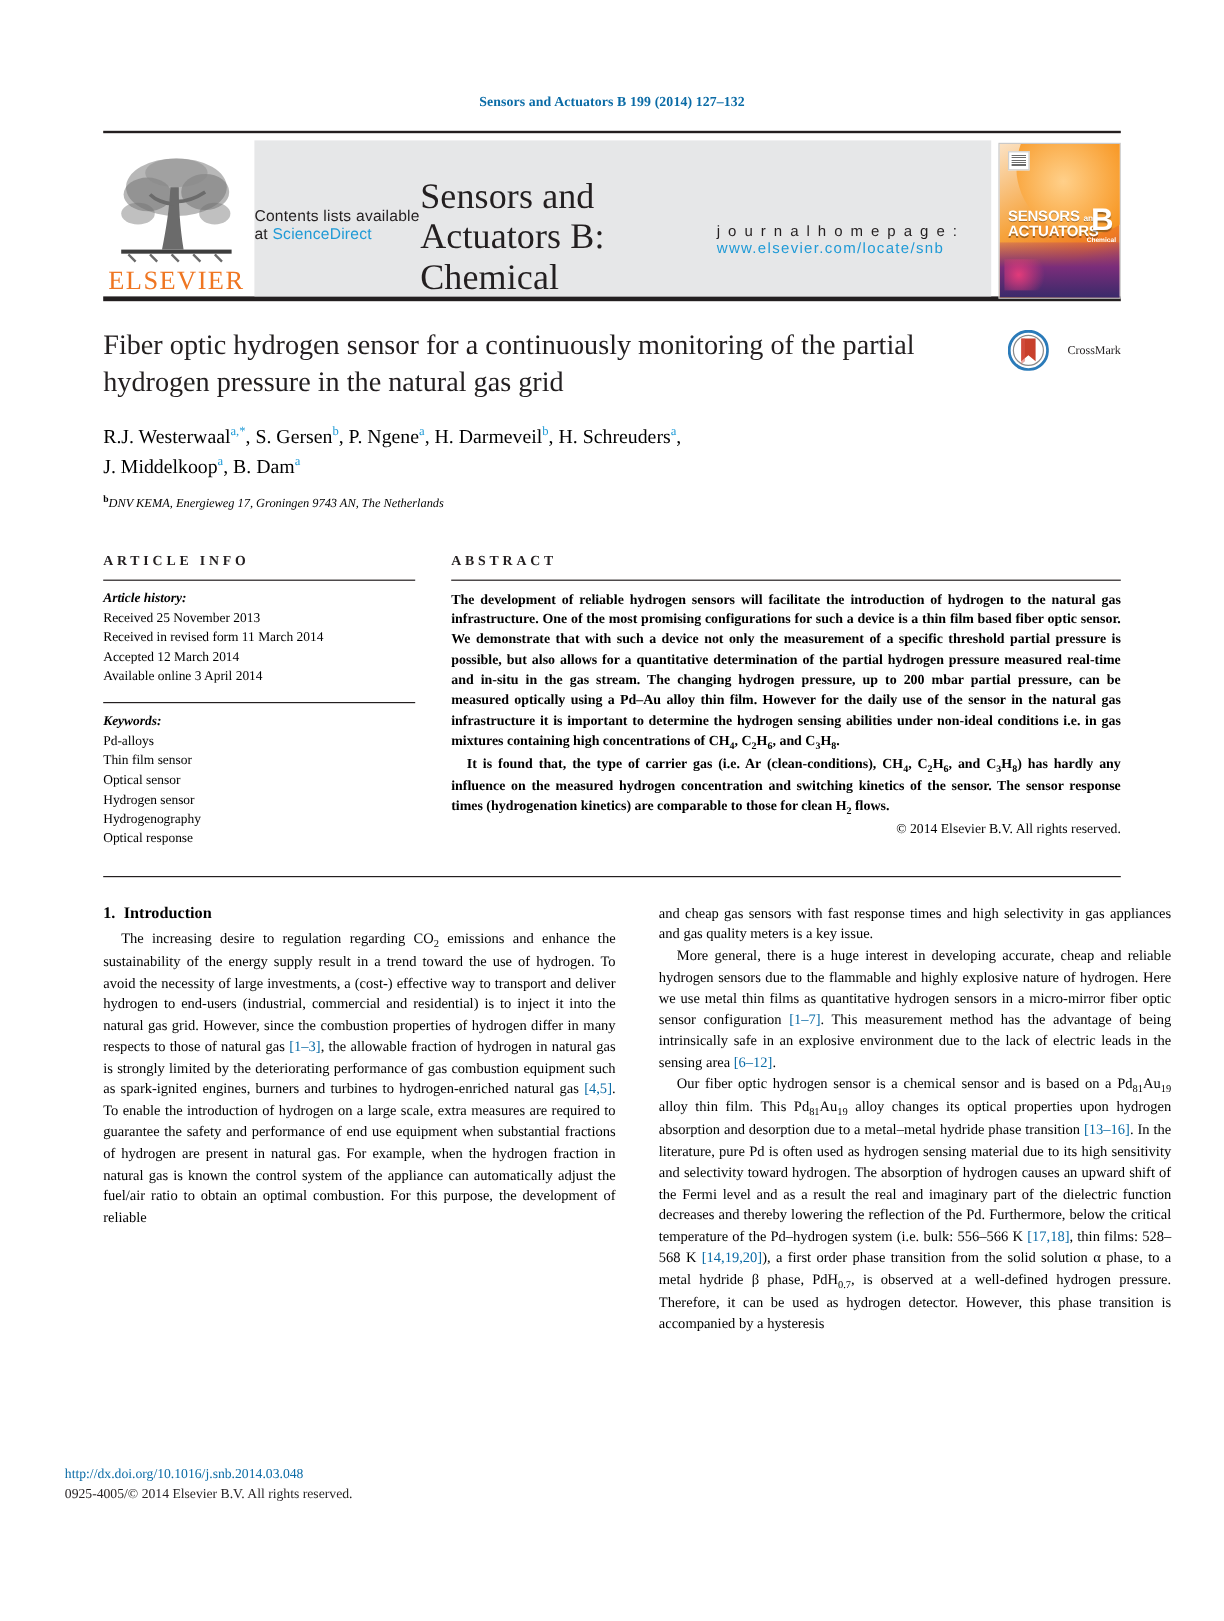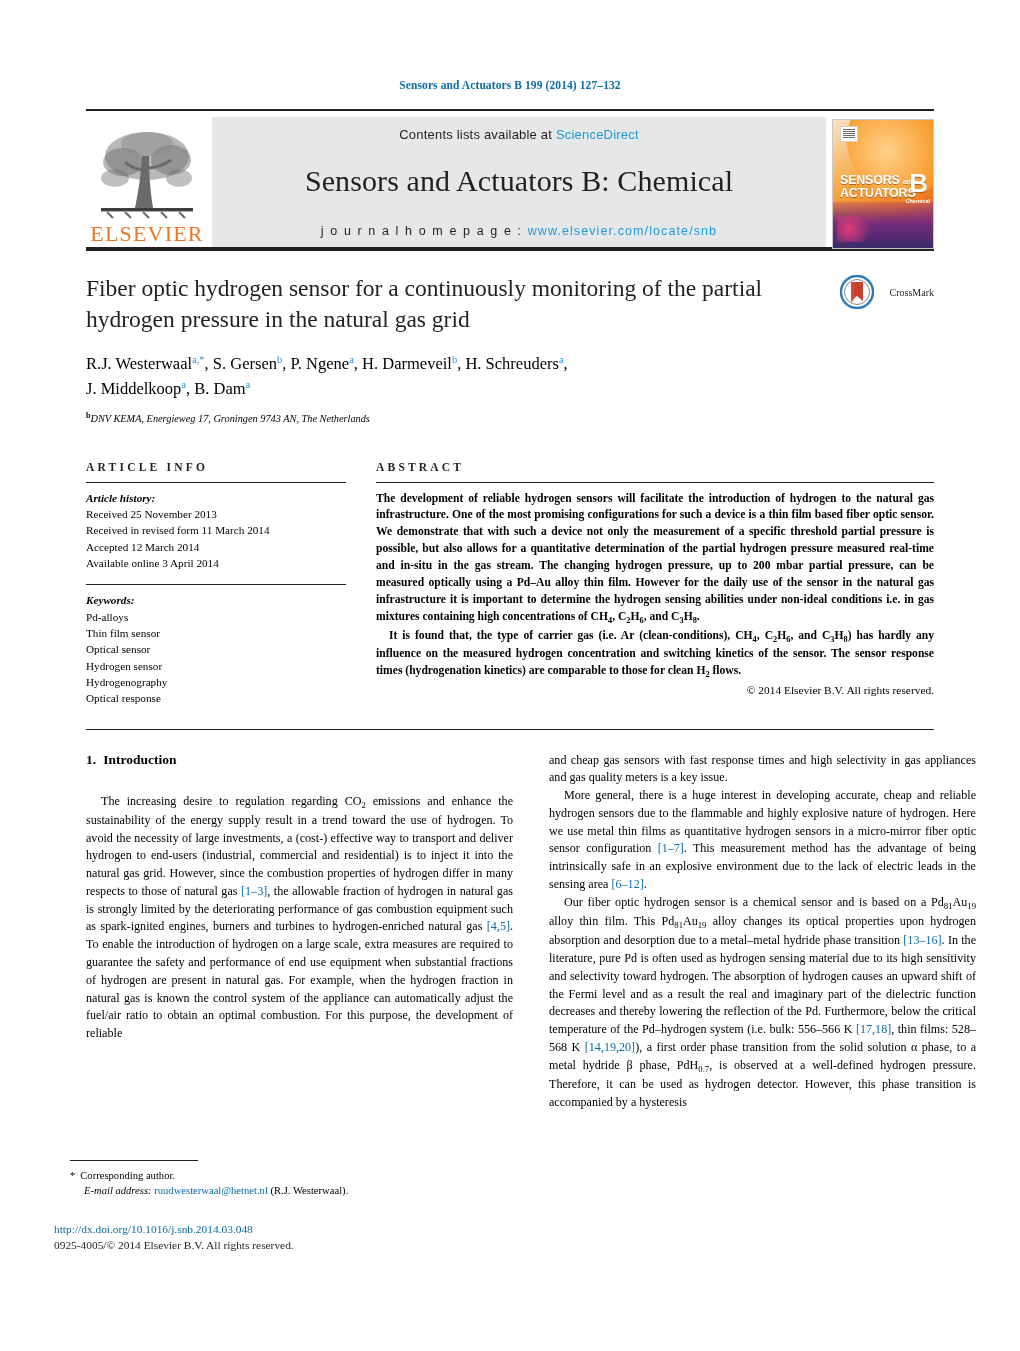--- a/index.html
+++ b/index.html
@@ -65,21 +65,21 @@
     color: #ef7622;
     line-height: 1;
     margin-top: 1px;
   }
   .journal-band {
     flex: 1 1 auto;
     background: #e6e7e8;
     margin-left: 4px;
     margin-right: 6px;
     display: flex;
-    flex-direction: column;
+    flex-direction: row;
     align-items: center;
     justify-content: flex-start;
     padding-top: 10px;
     box-sizing: border-box;
   }
   .contents-line {
     font-family: "Liberation Sans", sans-serif;
     font-size: 13px;
     color: #231f20;
     letter-spacing: 0.2px;
@@ -267,21 +267,21 @@
   .body-cols {
     margin: 22px 70px 0 70px;
     display: flex;
     gap: 36px;
   }
   .bcol { width: 427px; flex: 0 0 427px; }
   .h1 {
     font-family: "Liberation Serif", serif;
     font-weight: bold;
     font-size: 13.5px;
-    margin: 0 0 25px 0;
+    margin: 0 0 5px 0;
   }
   .h1 .num { margin-right: 7px; }
   .ptext {
     font-family: "Liberation Serif", serif;
     font-size: 12.1px;
     line-height: 1.47;
     text-align: justify;
     margin: 0;
     text-indent: 15px;
     hyphens: auto;
@@ -463,30 +463,19 @@
     </div>
 
     <div class="bcol">
       <p class="ptext noind">and cheap gas sensors with fast response times and high selectivity in gas appliances and gas quality meters is a key issue.</p>
       <p class="ptext"><span>More general, there is a huge interest in developing accurate, cheap and reliable hydrogen sensors due to the flammable and highly explosive nature of hydrogen. Here we use metal thin films as quantitative hydrogen sensors in a micro-mirror fiber optic sensor configuration </span><span class="ref">[1–7]</span><span>. This measurement method has the advantage of being intrinsically safe in an explosive environment due to the lack of electric leads in the sensing area </span><span class="ref">[6–12]</span><span>.</span></p>
       <p class="ptext"><span>Our fiber optic hydrogen sensor is a chemical sensor and is based on a Pd</span><sub>81</sub><span>Au</span><sub>19</sub><span> alloy thin film. This Pd</span><sub>81</sub><span>Au</span><sub>19</sub><span> alloy changes its optical properties upon hydrogen absorption and desorption due to a metal–metal hydride phase transition </span><span class="ref">[13–16]</span><span>. In the literature, pure Pd is often used as hydrogen sensing material due to its high sensitivity and selectivity toward hydrogen. The absorption of hydrogen causes an upward shift of the Fermi level and as a result the real and imaginary part of the dielectric function decreases and thereby lowering the reflection of the Pd. Furthermore, below the critical temperature of the Pd–hydrogen system (i.e. bulk: 556–566 K </span><span class="ref">[17,18]</span><span>, thin films: 528–568 K </span><span class="ref">[14,19,20]</span><span>), a first order phase transition from the solid solution α phase, to a metal hydride β phase, PdH</span><sub>0.7</sub><span>, is observed at a well-defined hydrogen pressure. Therefore, it can be used as hydrogen detector. However, this phase transition is accompanied by a hysteresis</span></p>
     </div>
 
   </div>
 
-  <div class="footer">
-    <div class="foot-rule"></div>
-    <div class="foot-line">
-      <span class="star">*</span><span>Corresponding author.</span>
-    </div>
-    <div class="foot-line" style="padding-left:14px">
-      <span class="ital">E-mail address:</span>
-      <span class="mail">ruudwesterwaal@hetnet.nl</span>
-      <span>(R.J. Westerwaal).</span>
-    </div>
-  </div>
 
   <div class="doi-block">
     <div class="doi">http://dx.doi.org/10.1016/j.snb.2014.03.048</div>
     <div class="issn">0925-4005/© 2014 Elsevier B.V. All rights reserved.</div>
   </div>
 
 </div>
 
 </body></html>

